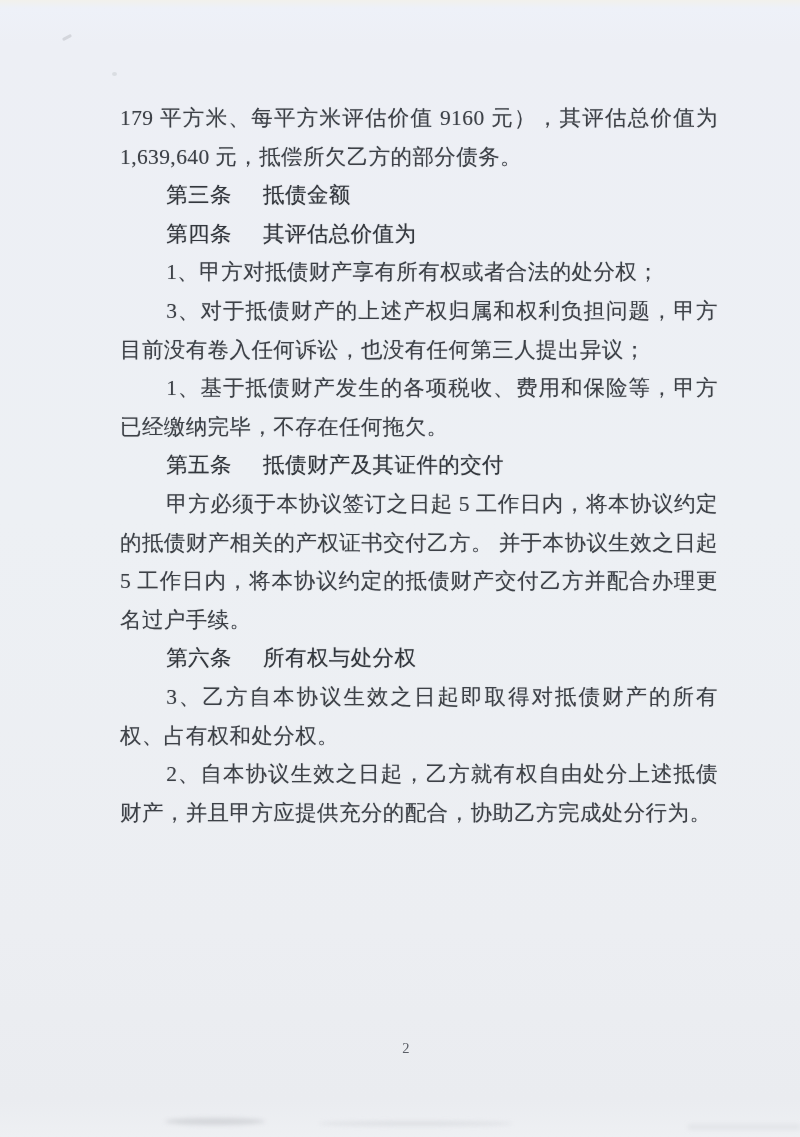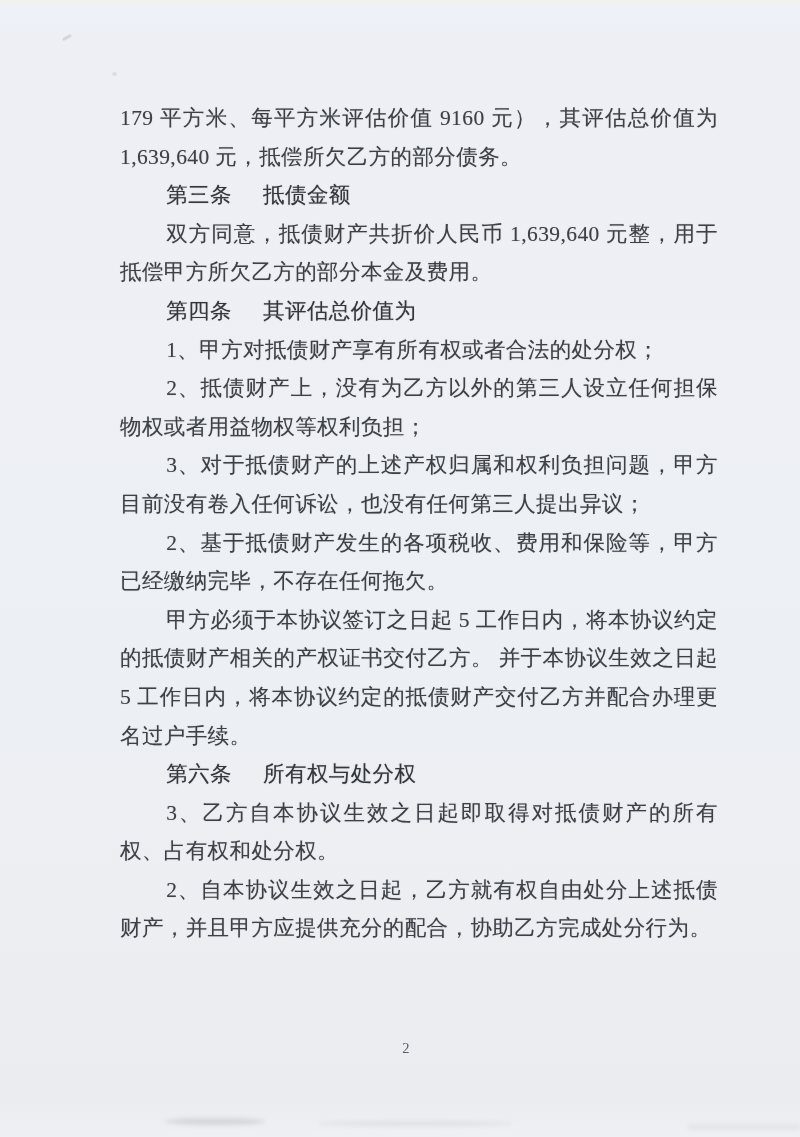--- a/index.html
+++ b/index.html
@@ -58,32 +58,31 @@
 
   <span class="speck1"></span>
   <span class="speck2"></span>
 
   <div class="doc">
 
     <p>179 平方米、每平方米评估价值 9160 元），其评估总价值为 1,639,640 元，抵偿所欠乙方的部分债务。</p>
 
     <p class="head"><span>第三条</span><span class="ht">抵债金额</span></p>
 
-    <p class="indent">双方同意，抵债财产共折价人民币 1,639,640 元整，用于抵偿甲方所欠乙方的部分本金及费用。</p>
 
     <p class="head"><span>第四条</span><span class="ht">其评估总价值为</span></p>
 
     <p class="indent">1、甲方对抵债财产享有所有权或者合法的处分权；</p>
 
-    <p class="indent">2、抵债财产上，没有为乙方以外的第三人设立任何担保物权或者用益物权等权利负担；</p>
 
     <p class="indent">3、对于抵债财产的上述产权归属和权利负担问题，甲方目前没有卷入任何诉讼，也没有任何第三人提出异议；</p>
 
-    <p class="indent">2、基于抵债财产发生的各项税收、费用和保险等，甲方已经缴纳完毕，不存在任何拖欠。</p>
+    <p class="indent">1、基于抵债财产发生的各项税收、费用和保险等，甲方已经缴纳完毕，不存在任何拖欠。</p>
 
+    <p class="head"><span>第五条</span><span class="ht">抵债财产及其证件的交付</span></p>
 
     <p class="indent">甲方必须于本协议签订之日起 5 工作日内，将本协议约定的抵债财产相关的产权证书交付乙方。  并于本协议生效之日起 5 工作日内，将本协议约定的抵债财产交付乙方并配合办理更名过户手续。</p>
 
     <p class="head"><span>第六条</span><span class="ht">所有权与处分权</span></p>
 
     <p class="indent">3、乙方自本协议生效之日起即取得对抵债财产的所有权、占有权和处分权。</p>
 
     <p class="indent">2、自本协议生效之日起，乙方就有权自由处分上述抵债财产，并且甲方应提供充分的配合，协助乙方完成处分行为。</p>
 
 

